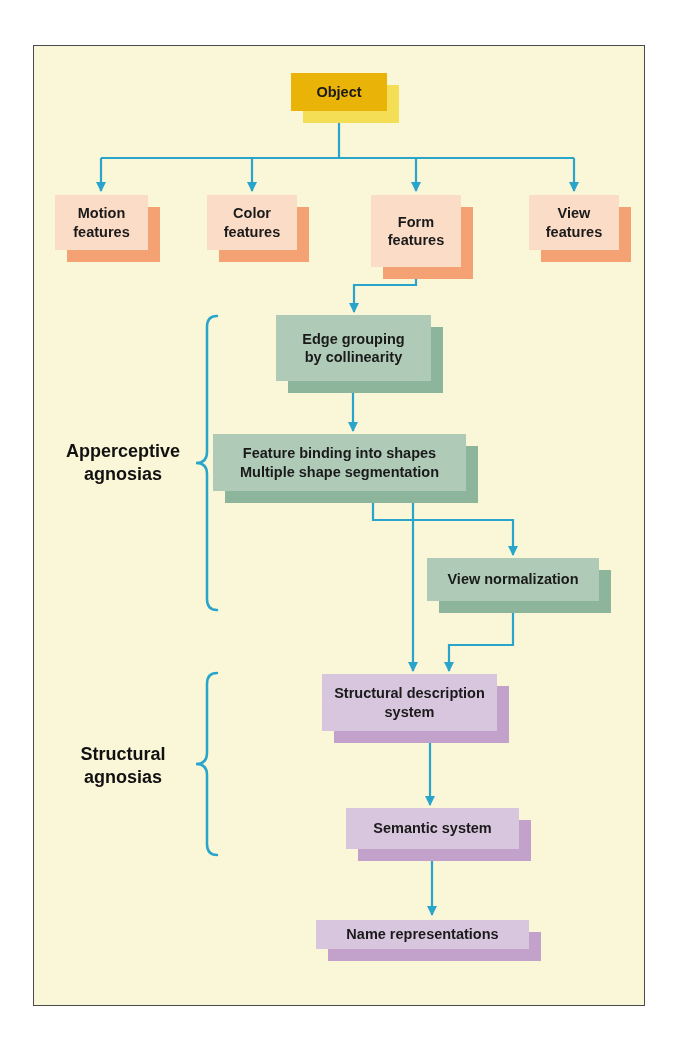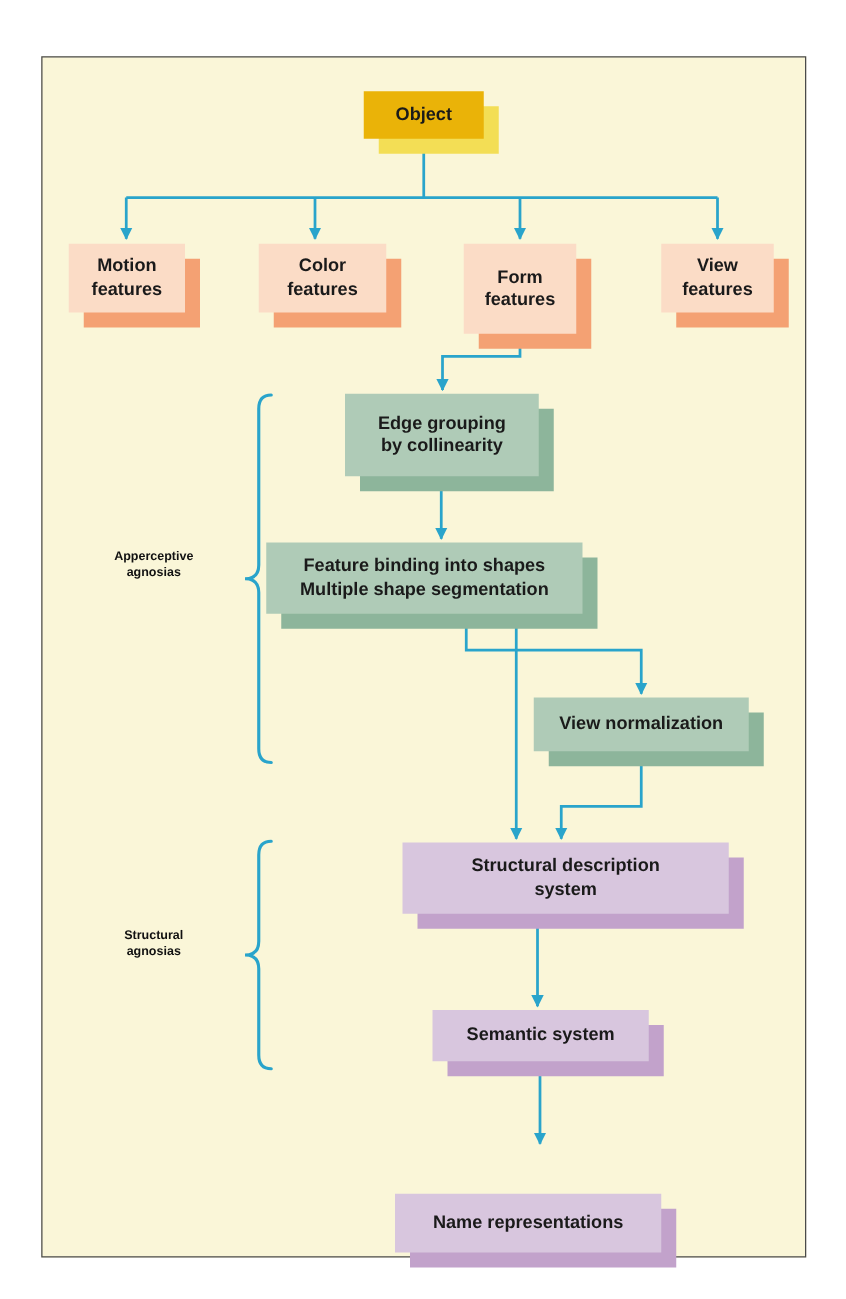--- a/index.html
+++ b/index.html
@@ -37,21 +37,21 @@
     white-space: pre-line;
     padding: 3px 6px;
   }
   .yellow { background: #eab308; box-shadow: 12px 12px 0 #F3DE55; }
   .peach  { background: #FBDCC6; box-shadow: 12px 12px 0 #F4A173; }
   .green  { background: #AFCBB7; box-shadow: 12px 12px 0 #8DB59B; }
   .purple { background: #D8C6DE; box-shadow: 12px 12px 0 #C2A2CB; }
   .side-label {
     position: absolute;
     font-weight: bold;
-    font-size: 10px;
+    font-size: 18px;
     line-height: 1.25;
     color: #111111;
     text-align: center;
     white-space: pre-line;
   }
 </style>
 </head>
 <body>
 
 <div class="page">
@@ -83,35 +83,35 @@
     <g stroke="#29A4CB" stroke-width="2.5" fill="none" stroke-linecap="round">
       <path d="M217,316 Q207,316 207,327 L207,452 Q207,463 196,463 Q207,463 207,474 L207,599 Q207,610 217,610"></path>
       <path d="M217,673 Q207,673 207,684 L207,753 Q207,764 196,764 Q207,764 207,775 L207,844 Q207,855 217,855"></path>
     </g>
   </svg>
 
   <div class="box yellow" style="left:291px; top:73px; width:96px; height:38px">Object</div>
 
   <div class="box peach" style="left:55px; top:195px; width:93px; height:55px">Motion
 features</div>
-  <div class="box peach" style="left:207px; top:195px; width:102px; height:55px">Color
+  <div class="box peach" style="left:207px; top:195px; width:90px; height:55px">Color
 features</div>
   <div class="box peach" style="left:371px; top:195px; width:90px; height:72px">Form
 features</div>
   <div class="box peach" style="left:529px; top:195px; width:90px; height:55px">View
 features</div>
 
   <div class="box green" style="left:276px; top:315px; width:155px; height:66px">Edge grouping
 by collinearity</div>
   <div class="box green" style="left:213px; top:434px; width:253px; height:57px">Feature binding into shapes
 Multiple shape segmentation</div>
   <div class="box green" style="left:427px; top:558px; width:172px; height:43px">View normalization</div>
 
-  <div class="box purple" style="left:322px; top:674px; width:261px; height:57px">Structural description
+  <div class="box purple" style="left:322px; top:674px; width:175px; height:57px">Structural description
 system</div>
   <div class="box purple" style="left:346px; top:808px; width:173px; height:41px">Semantic system</div>
-  <div class="box purple" style="left:316px; top:955px; width:213px; height:47px">Name representations</div>
+  <div class="box purple" style="left:316px; top:920px; width:213px; height:29px">Name representations</div>
 
   <div class="side-label" style="left:58px; top:440px; width:130px">Apperceptive
 agnosias</div>
   <div class="side-label" style="left:63px; top:743px; width:120px">Structural
 agnosias</div>
 </div>
 
 </body></html>

